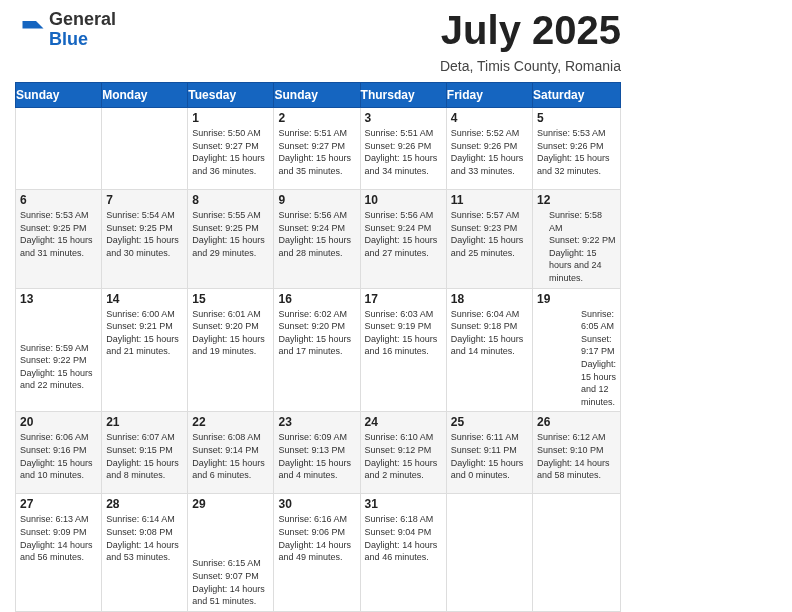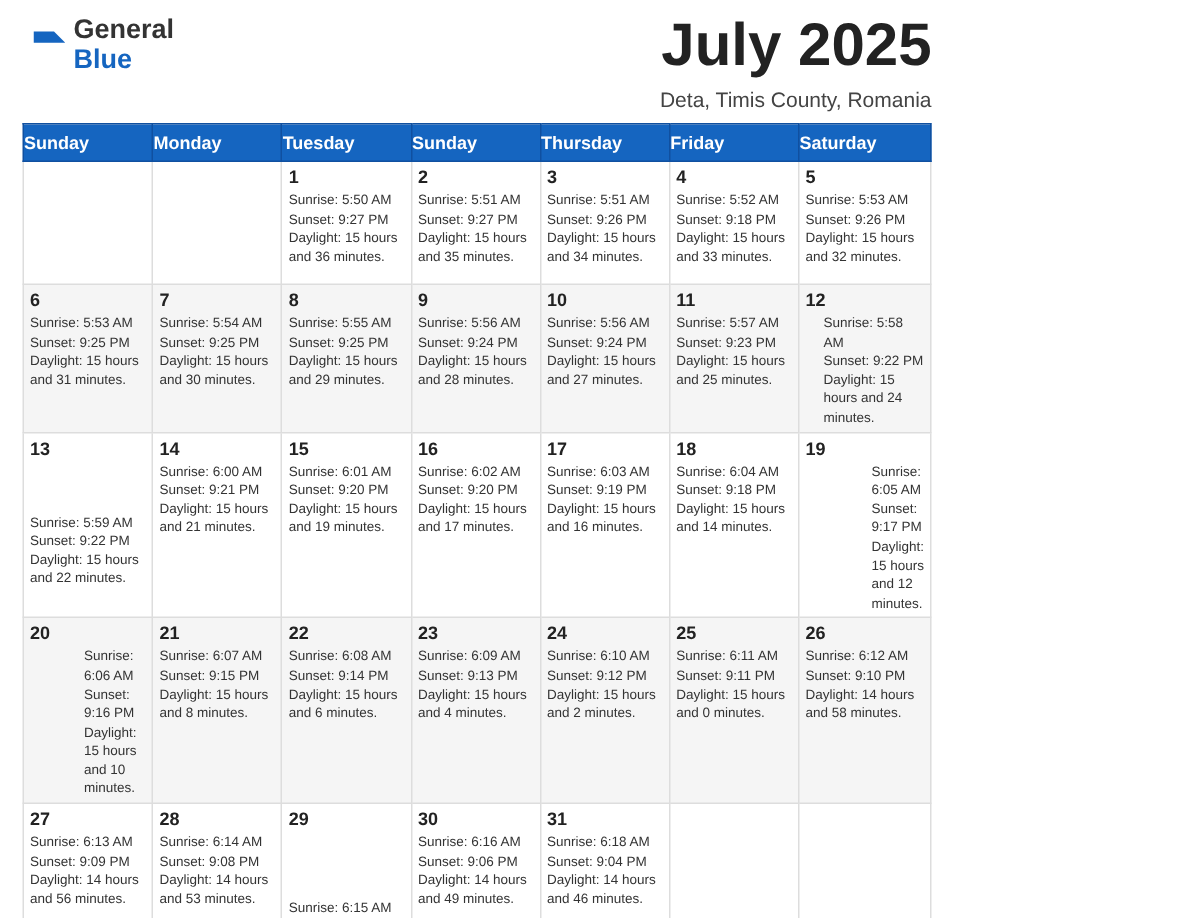--- a/index.html
+++ b/index.html
@@ -146,21 +146,21 @@
           </td>
           <td>
             <span class="day-num">3</span>
             <div class="day-detail" style="white-space: pre-line;">Sunrise: 5:51 AM
 Sunset: 9:26 PM
 Daylight: 15 hours and 34 minutes.</div>
           </td>
           <td>
             <span class="day-num">4</span>
             <div class="day-detail" style="white-space: pre-line;">Sunrise: 5:52 AM
-Sunset: 9:18 PM
+Sunset: 9:26 PM
 Daylight: 15 hours and 33 minutes.</div>
           </td>
           <td>
             <span class="day-num">5</span>
             <div class="day-detail" style="white-space: pre-line;">Sunrise: 5:53 AM
 Sunset: 9:26 PM
 Daylight: 15 hours and 32 minutes.</div>
           </td>
         </tr>
         <tr>
@@ -247,21 +247,21 @@
           <td>
             <span class="day-num">19</span>
             <div class="day-detail" style="white-space: pre-line; margin-left: 44px;">Sunrise: 6:05 AM
 Sunset: 9:17 PM
 Daylight: 15 hours and 12 minutes.</div>
           </td>
         </tr>
         <tr>
           <td>
             <span class="day-num">20</span>
-            <div class="day-detail" style="white-space: pre-line; margin-left: 36px;">Sunrise: 6:06 AM
+            <div class="day-detail" style="white-space: pre-line;">Sunrise: 6:06 AM
 Sunset: 9:16 PM
 Daylight: 15 hours and 10 minutes.</div>
           </td>
           <td>
             <span class="day-num">21</span>
             <div class="day-detail" style="white-space: pre-line;">Sunrise: 6:07 AM
 Sunset: 9:15 PM
 Daylight: 15 hours and 8 minutes.</div>
           </td>
           <td>

